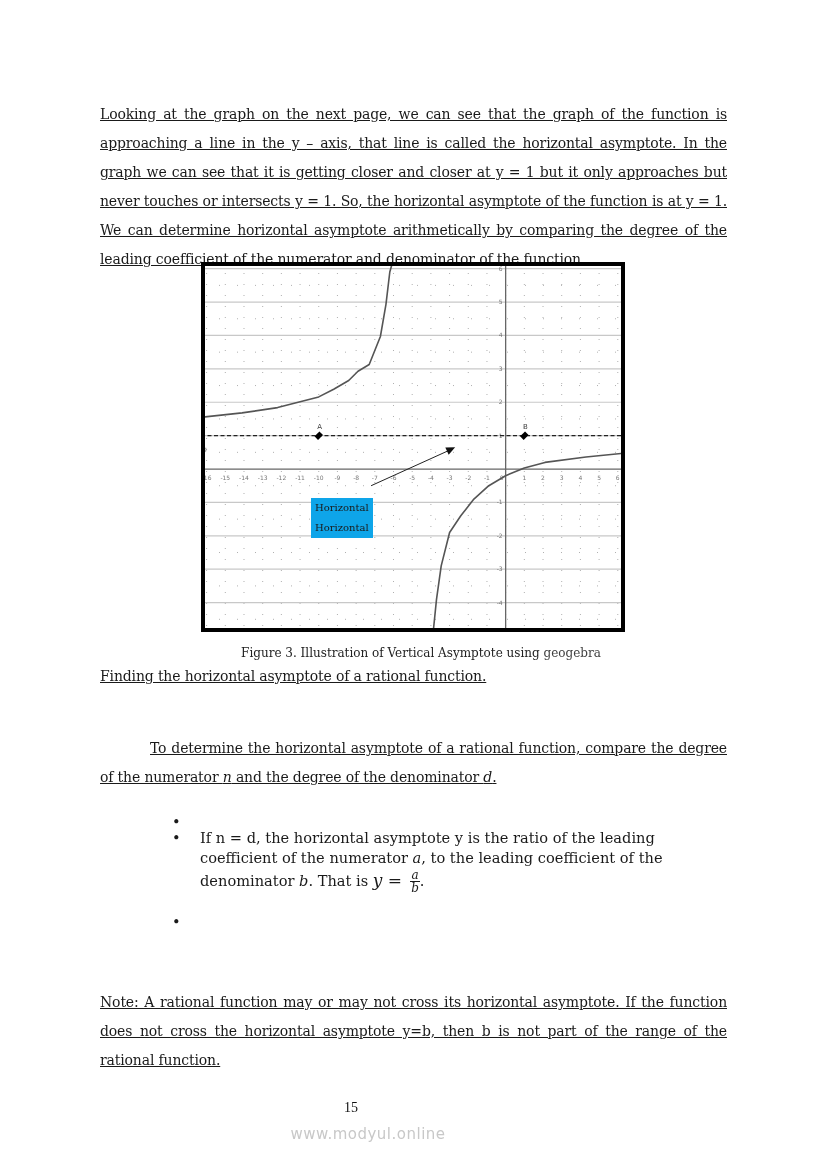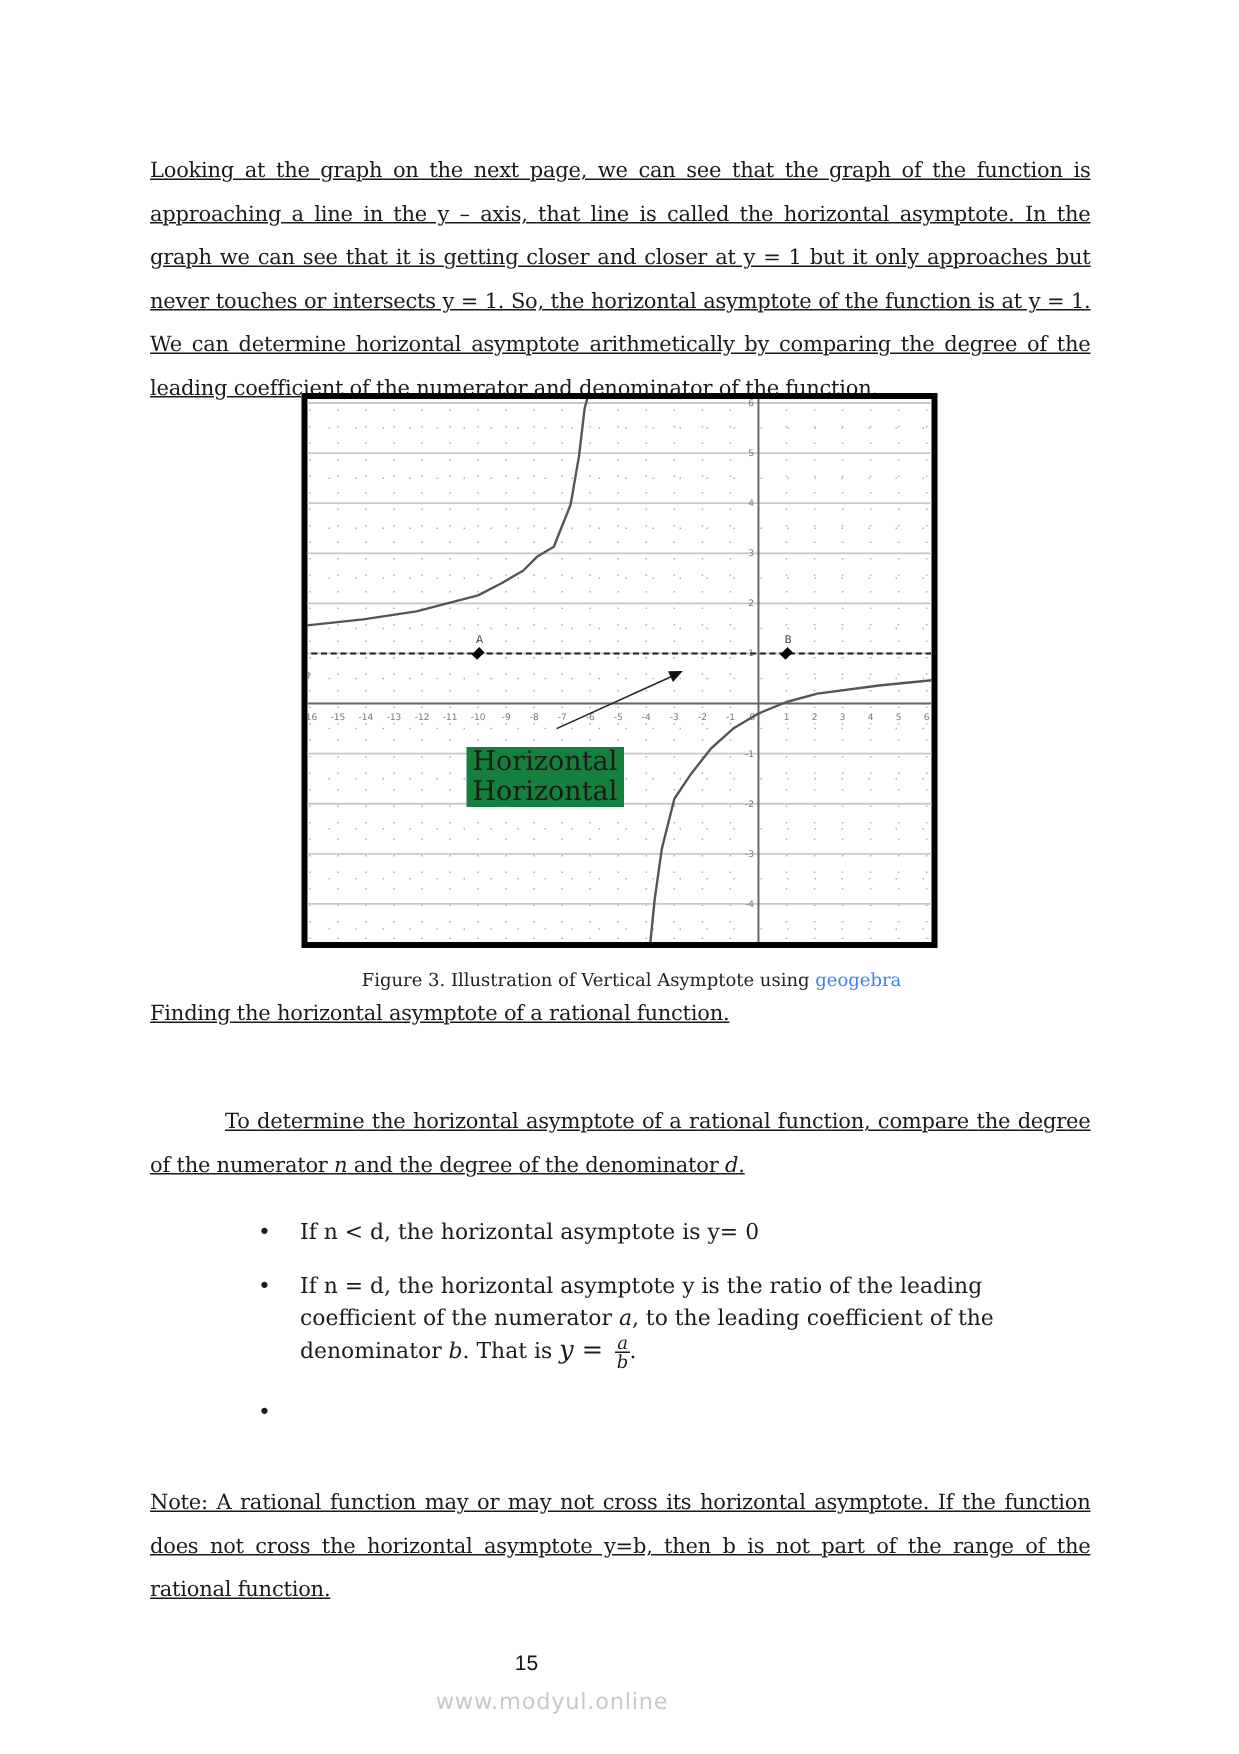--- a/index.html
+++ b/index.html
@@ -6,41 +6,41 @@
   body { width:826px; height:1169px; position:relative; overflow:hidden;
          font-family:"DejaVu Serif", "Liberation Serif", serif; color:#1a1a1a; }
   .para { position:absolute; left:100px; width:627px; font-size:14px; line-height:29px;
           text-align:justify; letter-spacing:-0.15px;text-decoration:underline; }
   #p1 { top:100px; }
   #figure { position:absolute; left:201px; top:262px; width:424px; height:370px;
             box-sizing:border-box; border:4px solid #000; background:#fff; overflow:hidden; }
   #graph { position:absolute; left:-4px; top:-4px; }
   .caption { position:absolute; top:646px; left:0; width:842px; text-align:center;
              font-size:12px; color:#222; }
-  .caption .link { color:#3b82f6; }
+  .caption .link { color:#404040; }
   #h-find { top:662px; }
   #p2 { top:734px; text-indent:50px; }
   ul.bullets { position:absolute; left:170px; top:812px; margin:0; padding:0; list-style:none;
                width:500px; font-size:14.6px; line-height:20.4px; }
   ul.bullets li { position:relative; padding-left:30px; }
   ul.bullets li .dot { position:absolute; left:2px; top:0; }
   #b1 { margin-bottom:16px; }
   #b2 { margin-bottom:18px; }
   .math { font-family:"DejaVu Serif", serif; font-style:italic; }
   .frac { display:inline-block; vertical-align:middle; text-align:center; font-size:12px;
           line-height:12px; font-style:italic; margin-left:3px; }
   .frac span { display:block; }
   .frac .num { border-bottom:1px solid #1a1a1a; padding:0 1px; }
   .bigy { font-size:17px; font-style:italic; }
   #note { top:988px; }
   .pagenum { position:absolute; top:1100px; left:0; width:702px; text-align:center;
-             font-family:Liberation Sans, sans-serif; font-size:14px; color:#111; }
+             font-family:Liberation Serif, serif; font-size:14px; color:#111; }
   .watermark { position:absolute; top:1125px; left:0; width:736px; text-align:center;
                font-family:"DejaVu Sans", sans-serif; font-size:15px; color:#c8c8c8; letter-spacing:0.5px; }
-  .ann-label { position:absolute; font-size:18px; line-height:20px; color:#1a1a1a; background:#15803d; padding:0 4px; }
+  .ann-label { position:absolute; font-size:10px; line-height:20px; color:#1a1a1a; background:#0ea5e9; padding:0 4px; }
 </style>
 </head>
 <body>
 
 <div class="para" id="p1">Looking at the graph on the next page, we can see that the graph of the function is approaching a line in the y – axis, that line is called the horizontal asymptote.  In the graph we can see that it is getting closer and closer at y = 1 but it only approaches but never touches or intersects y = 1.  So, the horizontal asymptote of the function is at y = 1. We can determine horizontal asymptote arithmetically by comparing the degree of the leading coefficient of the numerator and denominator of the function.</div>
 
 <div id="figure">
   <svg id="graph" width="428" height="374">
     <g id="grid-layer">
         <line x1="5.606986899563332" y1="0" x2="5.606986899563332" y2="374" stroke="#b0b0b0" stroke-width="1" stroke-dasharray="1,10"></line>
@@ -153,21 +153,21 @@
 
 <div class="caption">
   <span>Figure 3. Illustration of Vertical Asymptote using </span><span class="link">geogebra</span>
 </div>
 
 <div class="para" id="h-find">Finding the horizontal asymptote of a rational function.</div>
 
 <div class="para" id="p2"><span>To determine the horizontal asymptote of a rational function, compare the degree of the numerator </span><span class="math">n</span><span> and the degree of the denominator </span><span class="math">d</span><span>.</span></div>
 
 <ul class="bullets">
-  <li id="b1"><span class="dot">•</span><span>If n &lt; d, the horizontal asymptote is y= 0</span></li>
+  <li id="b1"><span class="dot">•</span></li>
   <li id="b2"><span class="dot">•</span><span>If n = d, the horizontal asymptote y is the ratio of the leading coefficient of the numerator </span><span class="math">a</span><span>, to the leading coefficient of the denominator </span><span class="math">b</span><span>. That is </span><span class="bigy">y</span><span style="font-size:17px"> = </span><span class="frac"><span class="num">a</span><span class="den">b</span></span><span>.</span></li>
   <li id="b3"><span class="dot">•</span></li>
 </ul>
 
 <div class="para" id="note">Note: A rational function may or may not cross its horizontal asymptote. If the function does not cross the horizontal asymptote y=b, then b is not part of the range of the rational function.</div>
 
 <div class="pagenum">15</div>
 <div class="watermark">www.modyul.online</div>
 
 </body></html>

